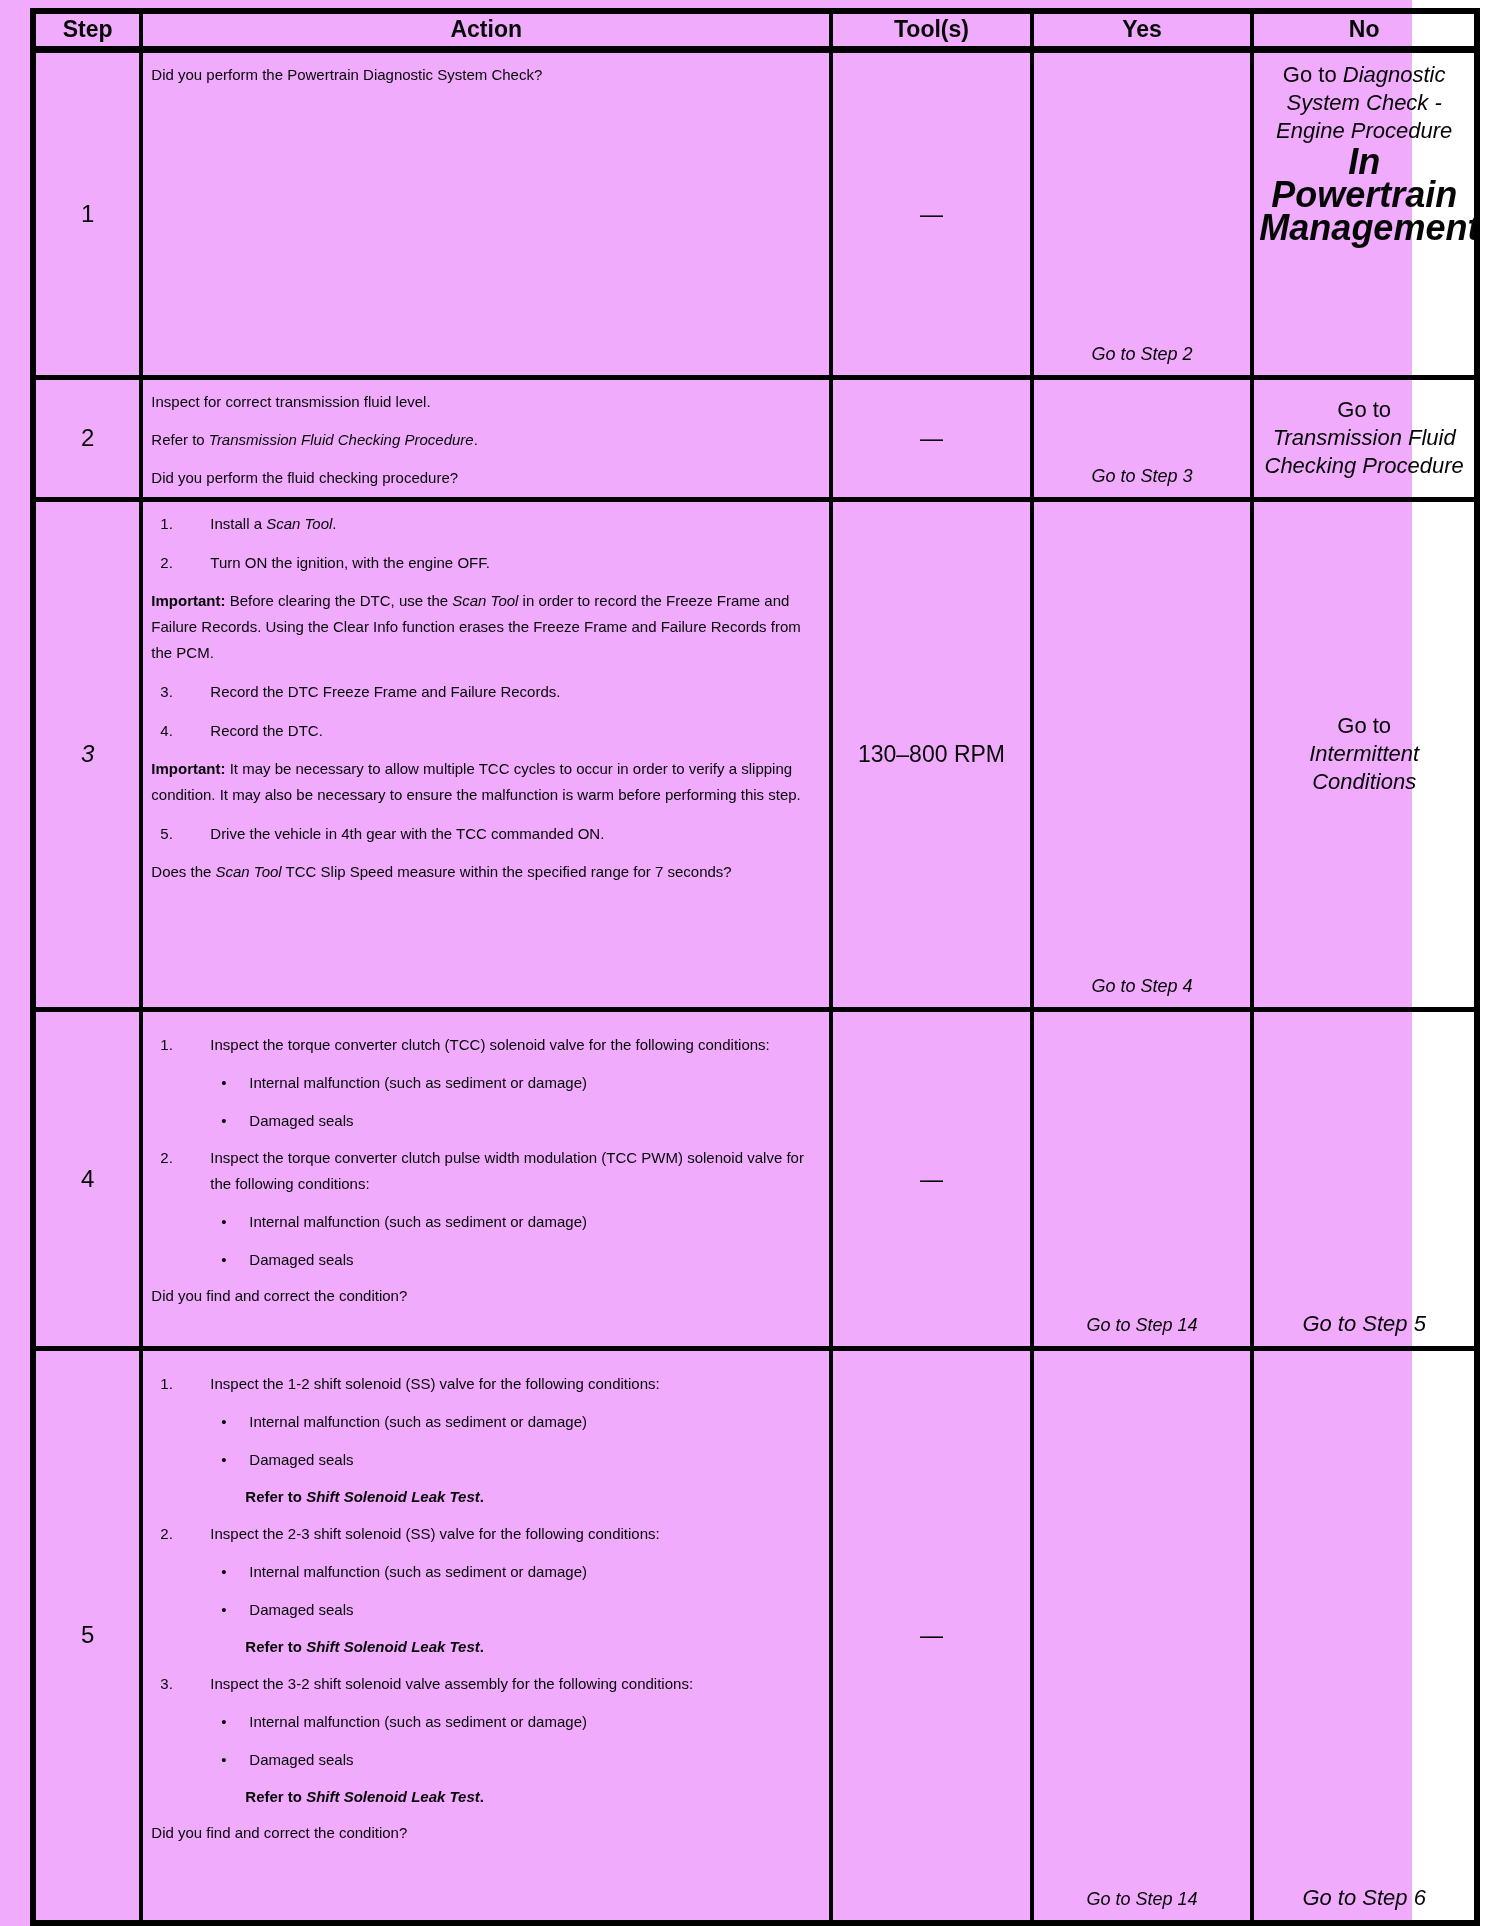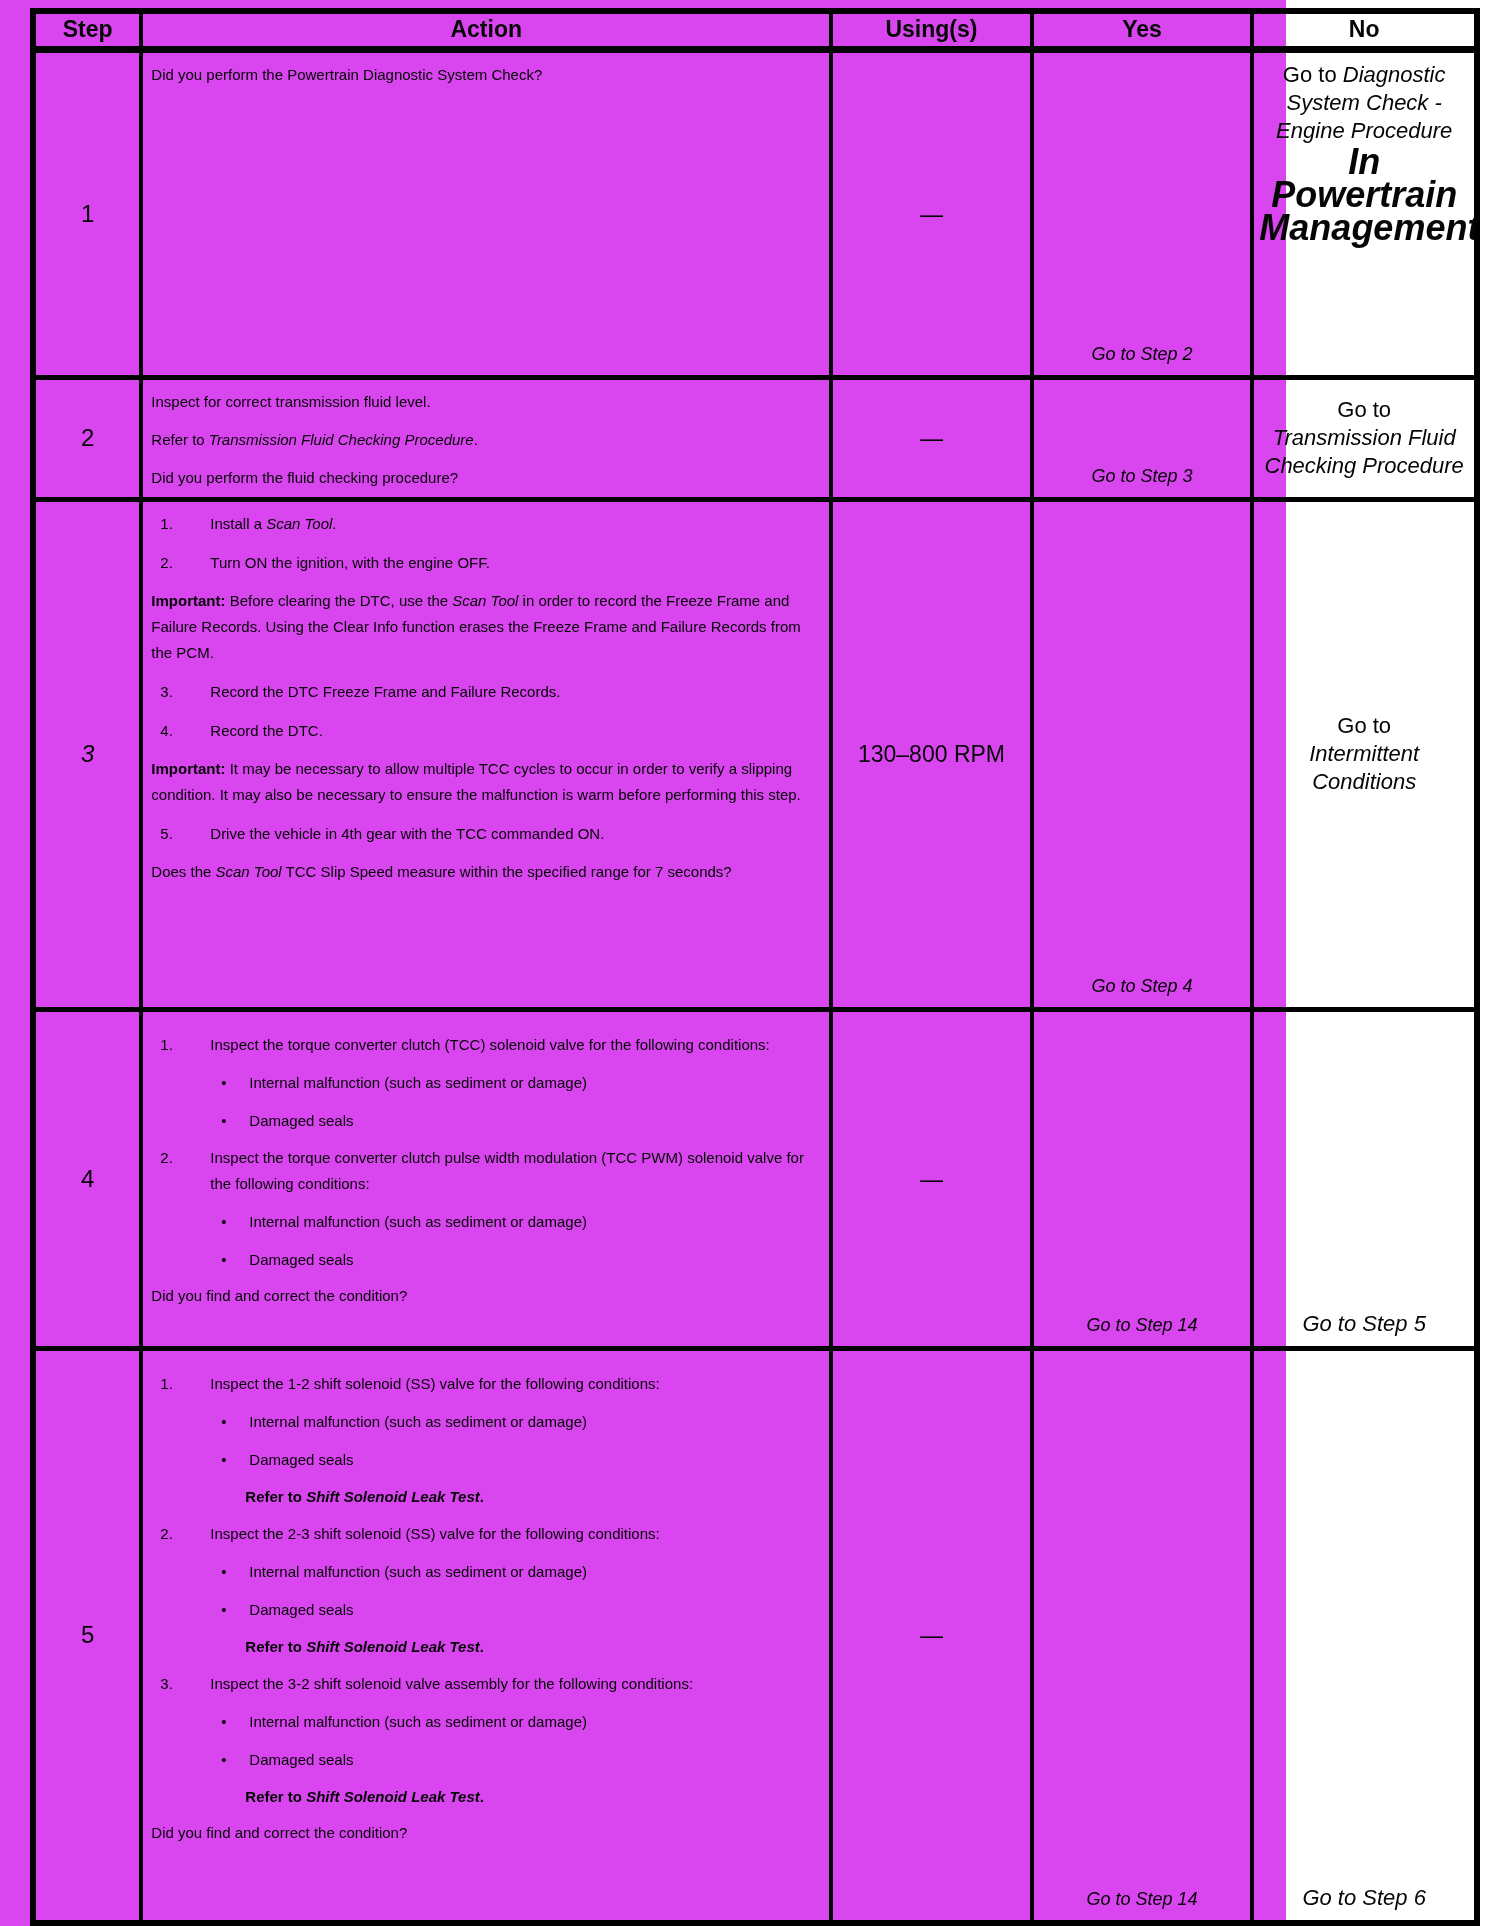--- a/index.html
+++ b/index.html
@@ -6,23 +6,23 @@
     margin: 0;
     padding: 0;
     background: #ffffff;
     width: 1504px;
     height: 1926px;
     font-family: "Liberation Sans", "DejaVu Sans", sans-serif;
     color: #060606;
   }
   .page {
     position: relative;
-    width: 1286px;
+    width: 1412px;
     height: 1926px;
-    background: #d946ef;
+    background: #f0abfc;
   }
   table.diag {
     position: absolute;
     left: 30px;
     top: 8px;
     border-collapse: collapse;
     table-layout: fixed;
     width: 1450px;
     border: 6px solid #000;
   }
@@ -113,21 +113,21 @@
       <col class="c-step">
         <col class="c-action">
         <col class="c-value">
         <col class="c-yes">
         <col class="c-no">
     </colgroup>
     <thead>
       <tr style="height:38px;">
         <th>Step</th>
         <th>Action</th>
-        <th>Using(s)</th>
+        <th>Tool(s)</th>
         <th>Yes</th>
         <th>No</th>
       </tr>
     </thead>
     <tbody>
 
       <tr style="height:328px;">
         <td class="step-cell">1</td>
         <td class="action-cell">
           <p class="para">Did you perform the Powertrain Diagnostic System Check?</p>

